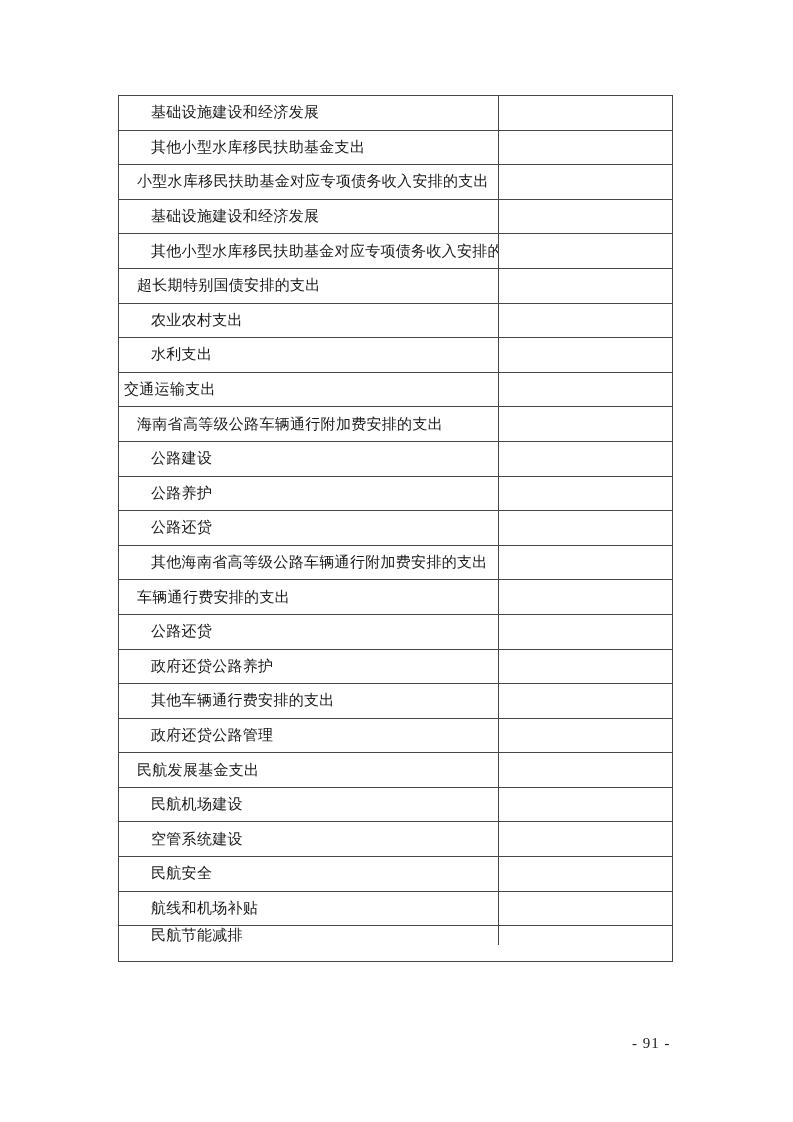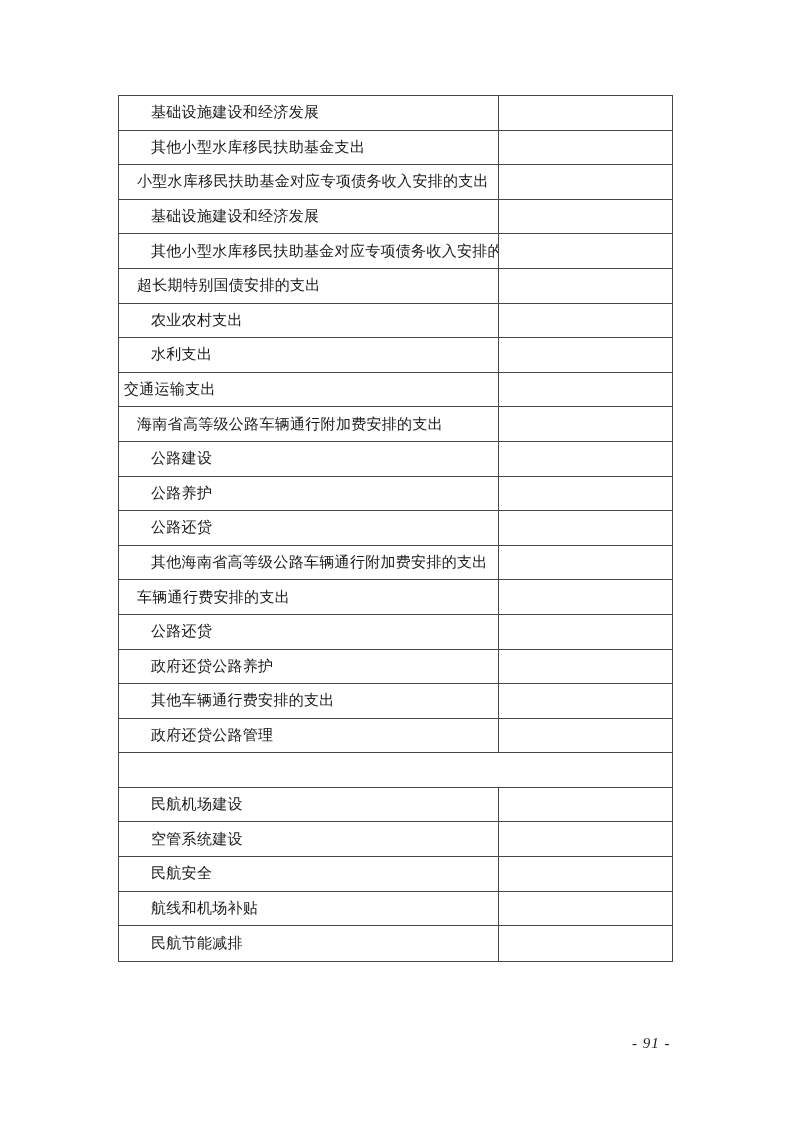--- a/index.html
+++ b/index.html
@@ -26,20 +26,21 @@
     background: #ffffff;
   }
   .row {
     display: flex;
     height: 34.6px;
     box-sizing: border-box;
     border-bottom: 1px solid #474747;
   }
   .row:last-child {
     border-bottom: none;
+    flex-direction: column;
   }
   .cell {
     box-sizing: border-box;
     display: flex;
     align-items: center;
     overflow: hidden;
     white-space: nowrap;
     text-align: center;
   }
   .label-cell {
@@ -54,21 +55,20 @@
   .indent-0 { padding-left: 5px; }
   .indent-1 { padding-left: 18px; }
   .indent-2 { padding-left: 32px; }
   .page-number {
     position: absolute;
     left: 632px;
     top: 1035px;
     font-size: 15px;
     letter-spacing: 1px;
     color: #1a1a1a;
-    font-style: italic;
   }
 </style>
 </head>
 <body>
 
 <div class="page">
 
   <div class="budget-table">
     <div>
   <div class="row">
@@ -161,20 +161,21 @@
     <div class="cell label-cell indent-2">其他车辆通行费安排的支出</div>
     <div class="cell value-cell"></div>
   </div>
 
   <div class="row">
     <div class="cell label-cell indent-2">政府还贷公路管理</div>
     <div class="cell value-cell"></div>
   </div>
 
   <div class="row">
+    <div class="cell label-cell indent-1">民航发展基金支出</div>
     <div class="cell value-cell"></div>
   </div>
 
   <div class="row">
     <div class="cell label-cell indent-2">民航机场建设</div>
     <div class="cell value-cell"></div>
   </div>
 
   <div class="row">
     <div class="cell label-cell indent-2">空管系统建设</div>

